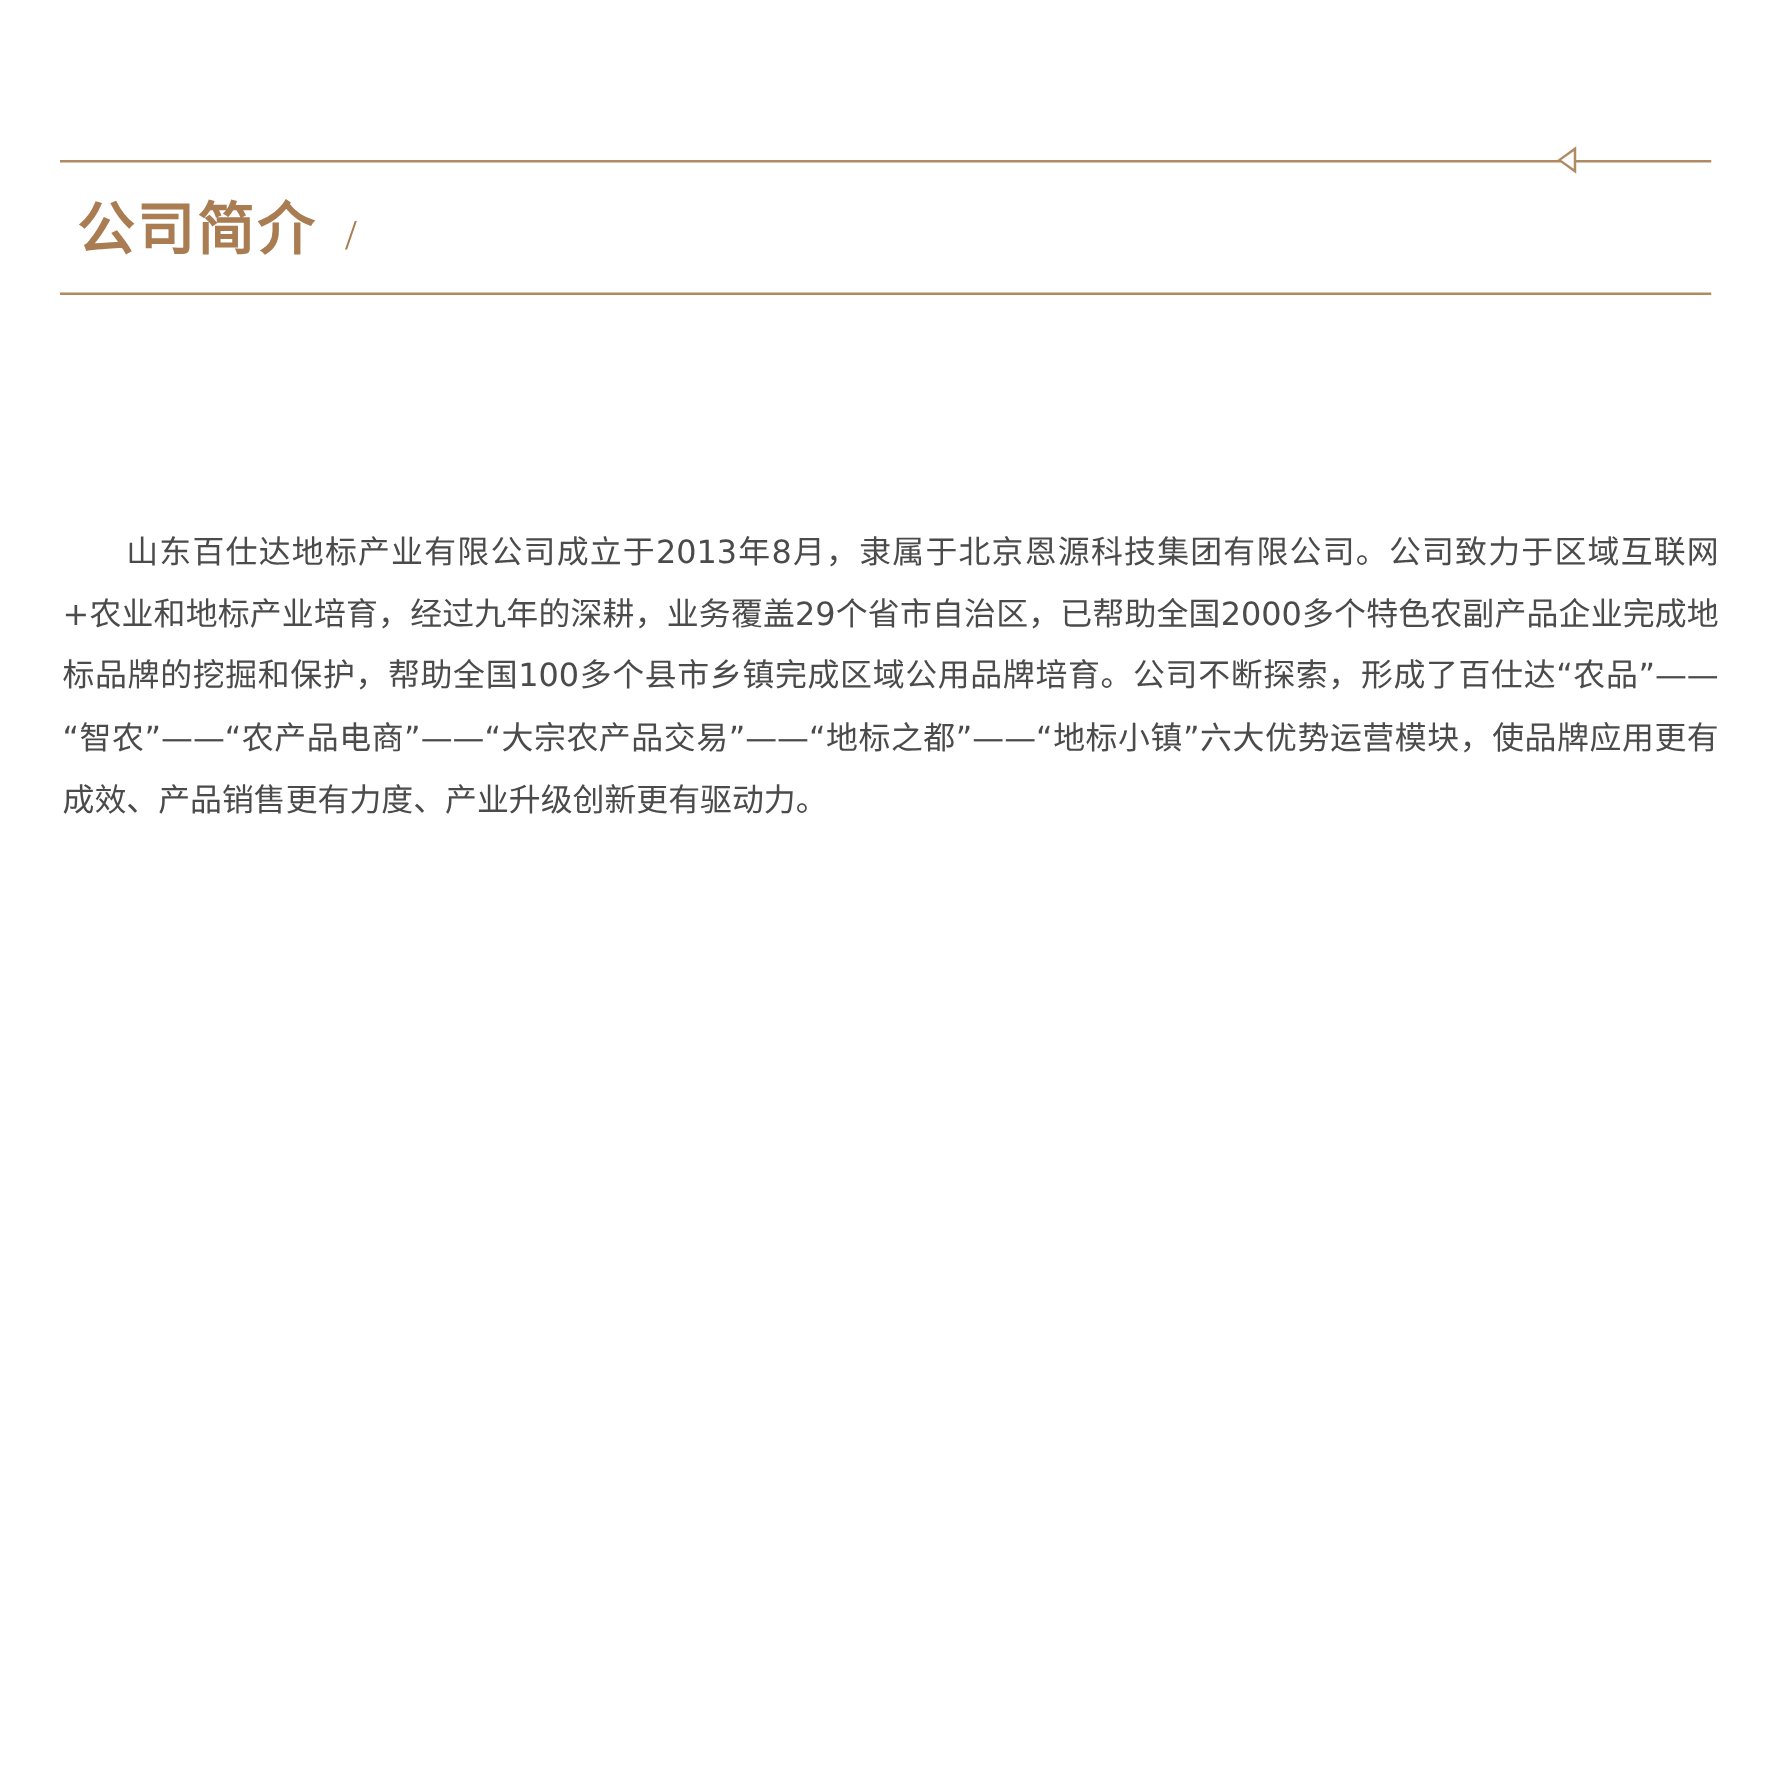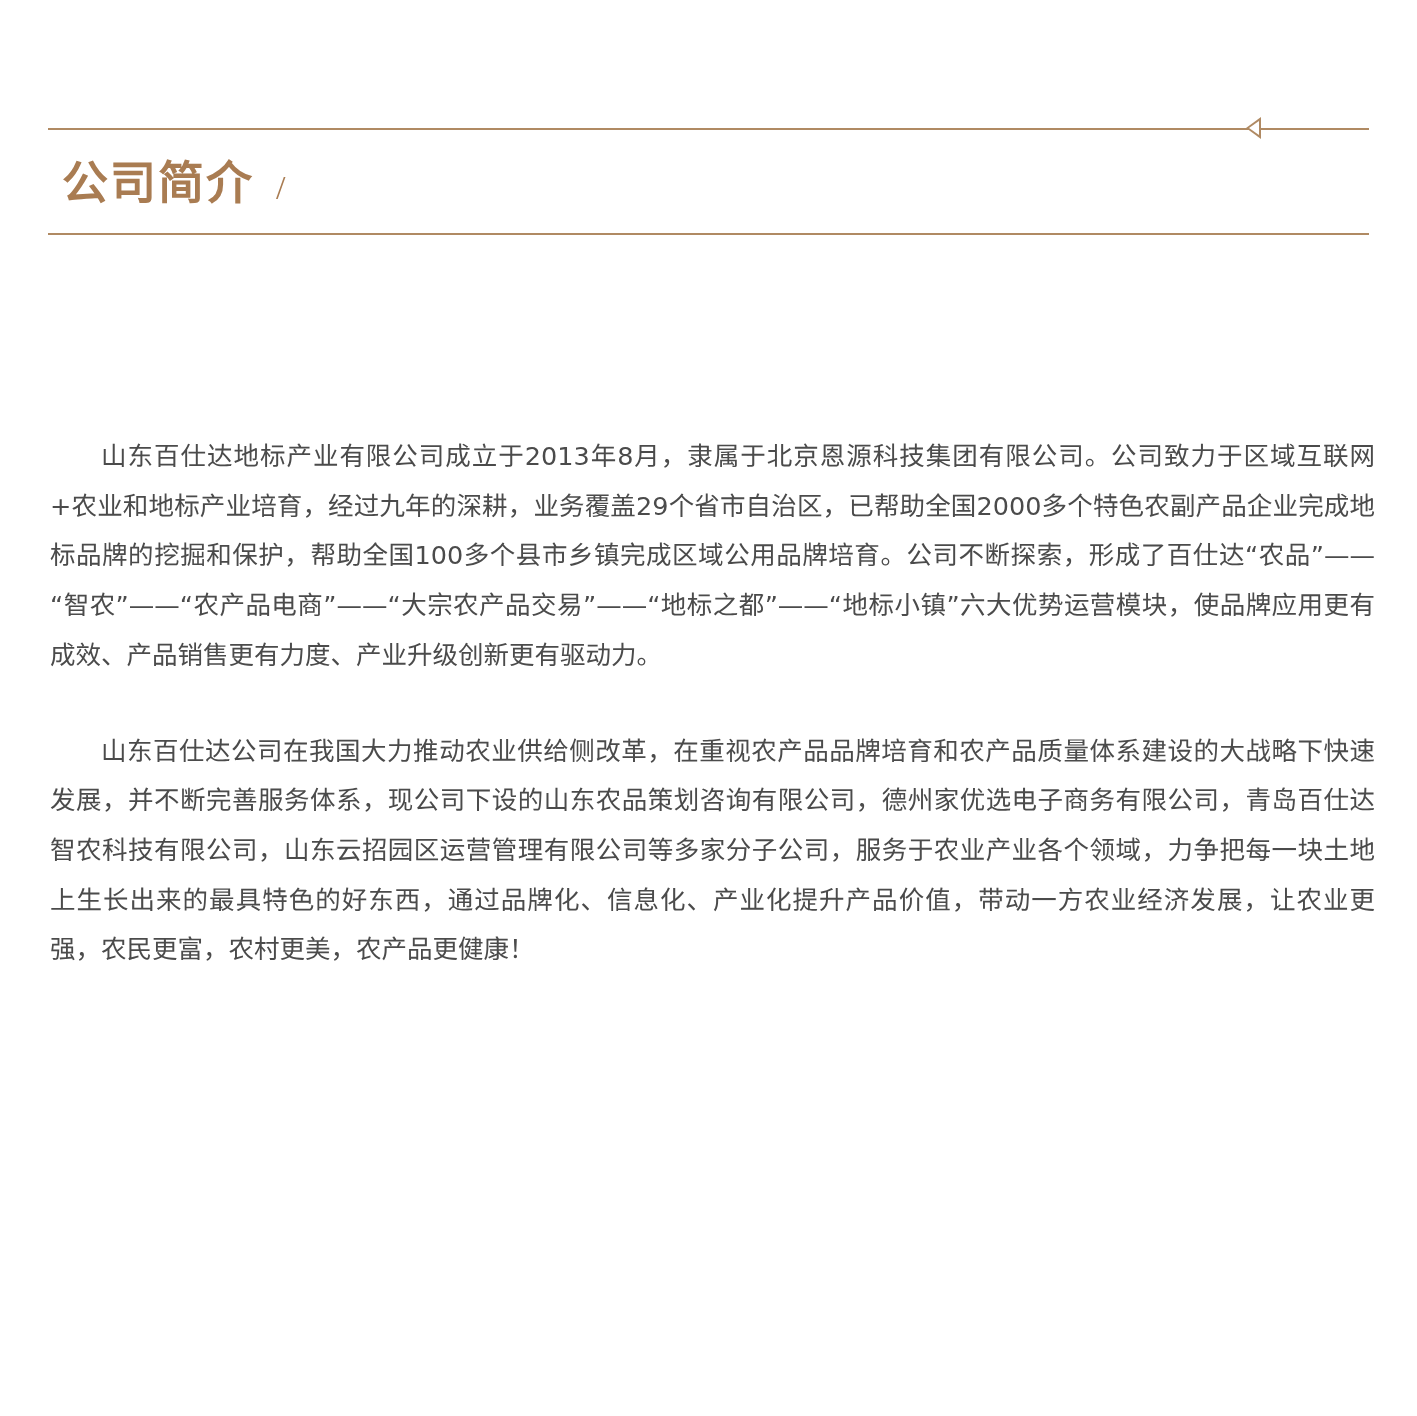--- a/index.html
+++ b/index.html
@@ -95,21 +95,21 @@
   .rule-bottom {
     height: 2px;
     background: #b08a63;
     width: 100%;
   }
 
   
   .content {
     position: absolute;
     left: 50px;
-    top: 432px;
+    top: 418px;
     width: 1325px;
   }
 
   .para {
     font-size: 25.5px;
     line-height: 1.95;
     color: #4b4b4b;
     text-align: justify;
     text-justify: inter-ideograph;
     margin: 0 0 46px 0;
@@ -131,16 +131,15 @@
     <div class="title-row">
       <span class="title-cn">公司简介</span>
       <span class="title-sep">/</span>
     </div>
 
     <div class="rule-bottom"></div>
   </div>
 
   <div class="content">
     <p class="para">山东百仕达地标产业有限公司成立于2013年8月，隶属于北京恩源科技集团有限公司。公司致力于区域互联网+农业和地标产业培育，经过九年的深耕，业务覆盖29个省市自治区，已帮助全国2000多个特色农副产品企业完成地标品牌的挖掘和保护，帮助全国100多个县市乡镇完成区域公用品牌培育。公司不断探索，形成了百仕达“农品”——“智农”——“农产品电商”——“大宗农产品交易”——“地标之都”——“地标小镇”六大优势运营模块，使品牌应用更有成效、产品销售更有力度、产业升级创新更有驱动力。</p>
-    <p class="para">山东百仕达公司在我国大力推动农业供给侧改革，在重视农产品品牌培育和农产品质量体系建设的大战略下快速发展，并不断完善服务体系，现公司下设的山东农品策划咨询有限公司，德州家优选电子商务有限公司，青岛百仕达智农科技有限公司，山东云招园区运营管理有限公司等多家分子公司，服务于农业产业各个领域，力争把每一块土地上生长出来的最具特色的好东西，通过品牌化、信息化、产业化提升产品价值，带动一方农业经济发展，让农业更强，农民更富，农村更美，农产品更健康！</p>
   </div>
 
 </div>
 
 </body></html>

